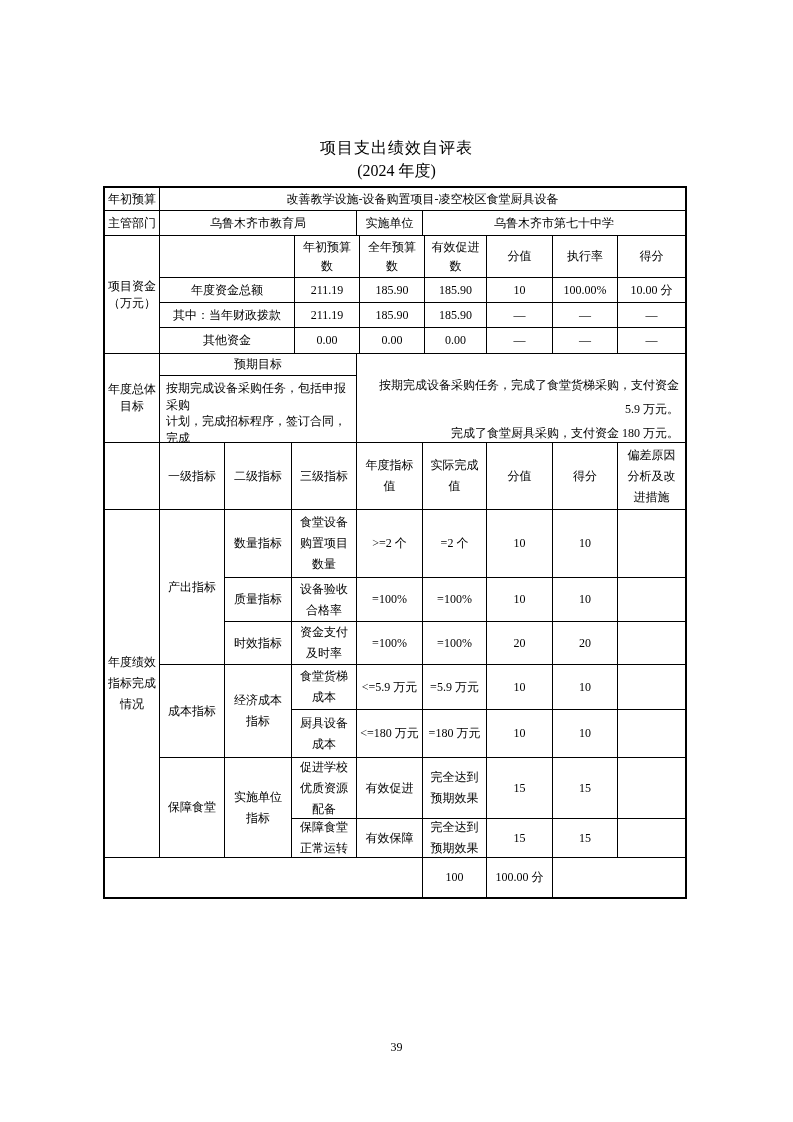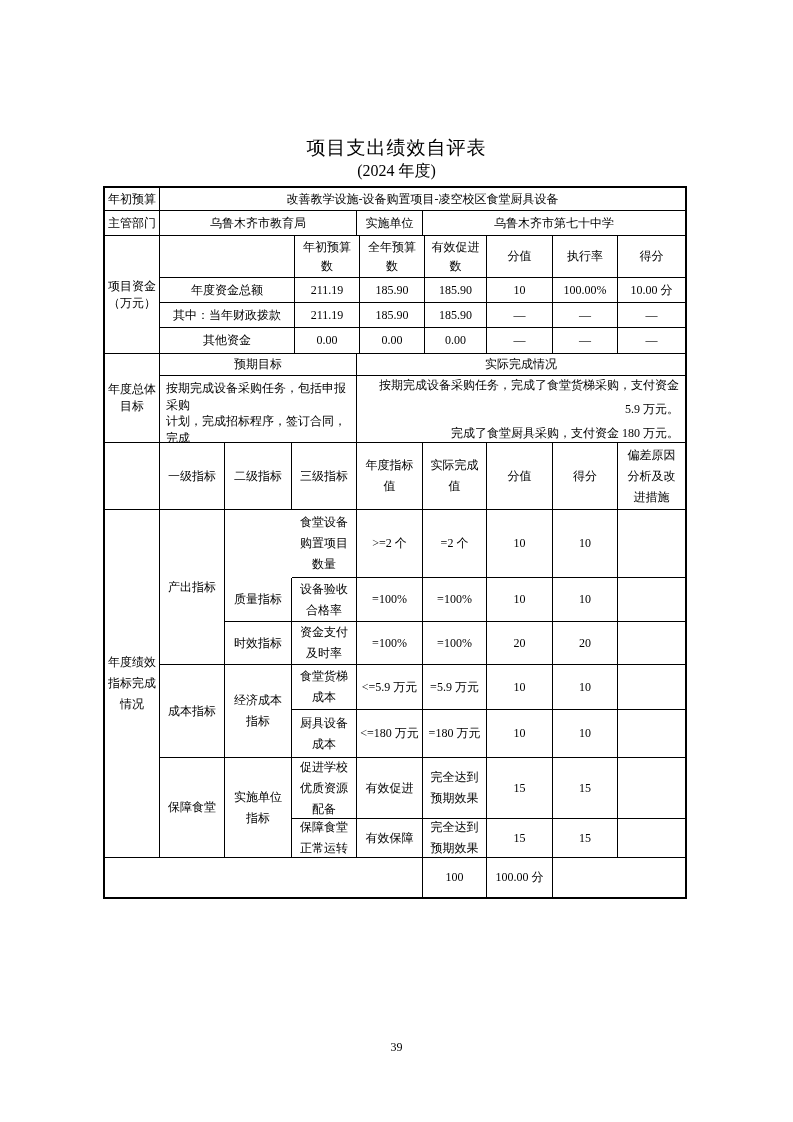--- a/index.html
+++ b/index.html
@@ -6,21 +6,21 @@
   .page {
     position: relative;
     width: 793px; height: 1122px;
     background: #ffffff;
     font-family: "Liberation Serif", "DejaVu Serif", serif;
     color: #000;
     overflow: hidden;
   }
   .doc-title {
     position: absolute; top: 137px; left: 0; width: 100%;
-    text-align: center; font-size: 19px; line-height: 21px; letter-spacing: 1px;
+    text-align: center; font-size: 16px; line-height: 21px; letter-spacing: 1px;
   }
   .doc-subtitle {
     position: absolute; top: 160px; left: 0; width: 100%;
     text-align: center; font-size: 16px; line-height: 22px;
   }
   .tbl {
     position: absolute; left: 103px; top: 186px; width: 580px;
     border: 2px solid #000;
   }
   .sec { display: grid; }
@@ -118,21 +118,20 @@
       <div class="c" style="grid-column:5;grid-row:4">0.00</div>
       <div class="c" style="grid-column:6;grid-row:4">—</div>
       <div class="c" style="grid-column:7;grid-row:4">—</div>
       <div class="c last" style="grid-column:8;grid-row:4">—</div>
     </div>
 
     <div class="sec secD">
       <div class="c" style="grid-column:1;grid-row:1/3">年度总体
 目标</div>
       <div class="c" style="grid-column:2;grid-row:1">预期目标</div>
-      <div class="c last" style="grid-column:3;grid-row:1">实际完成情况</div>
       <div class="c goal-exp" style="grid-column:2;grid-row:2">按期完成设备采购任务，包括申报采购
 计划，完成招标程序，签订合同，完成
 供货安装及验收，保证学校食堂正常运
 转。</div>
       <div class="c goal-act last" style="grid-column:3;grid-row:2">按期完成设备采购任务，完成了食堂货梯采购，支付资金 5.9 万元。
 完成了食堂厨具采购，支付资金 180 万元。</div>
     </div>
 
     <div class="sec secE">
       <div class="c" style="grid-column:1;grid-row:1"></div>
@@ -150,20 +149,21 @@
 进措施</div>
 
       <div class="c" style="grid-column:1;grid-row:2/9">年度绩效
 指标完成
 情况</div>
 
       <div class="c" style="grid-column:2;grid-row:2/5">产出指标</div>
       <div class="c" style="grid-column:2;grid-row:5/7">成本指标</div>
       <div class="c" style="grid-column:2;grid-row:7/9">保障食堂</div>
 
+      <div class="c" style="grid-column:3;grid-row:2">数量指标</div>
       <div class="c" style="grid-column:3;grid-row:3">质量指标</div>
       <div class="c" style="grid-column:3;grid-row:4">时效指标</div>
       <div class="c" style="grid-column:3;grid-row:5/7">经济成本
 指标</div>
       <div class="c" style="grid-column:3;grid-row:7/9">实施单位
 指标</div>
 
       <div class="c" style="grid-column:4;grid-row:2">食堂设备
 购置项目
 数量</div>

